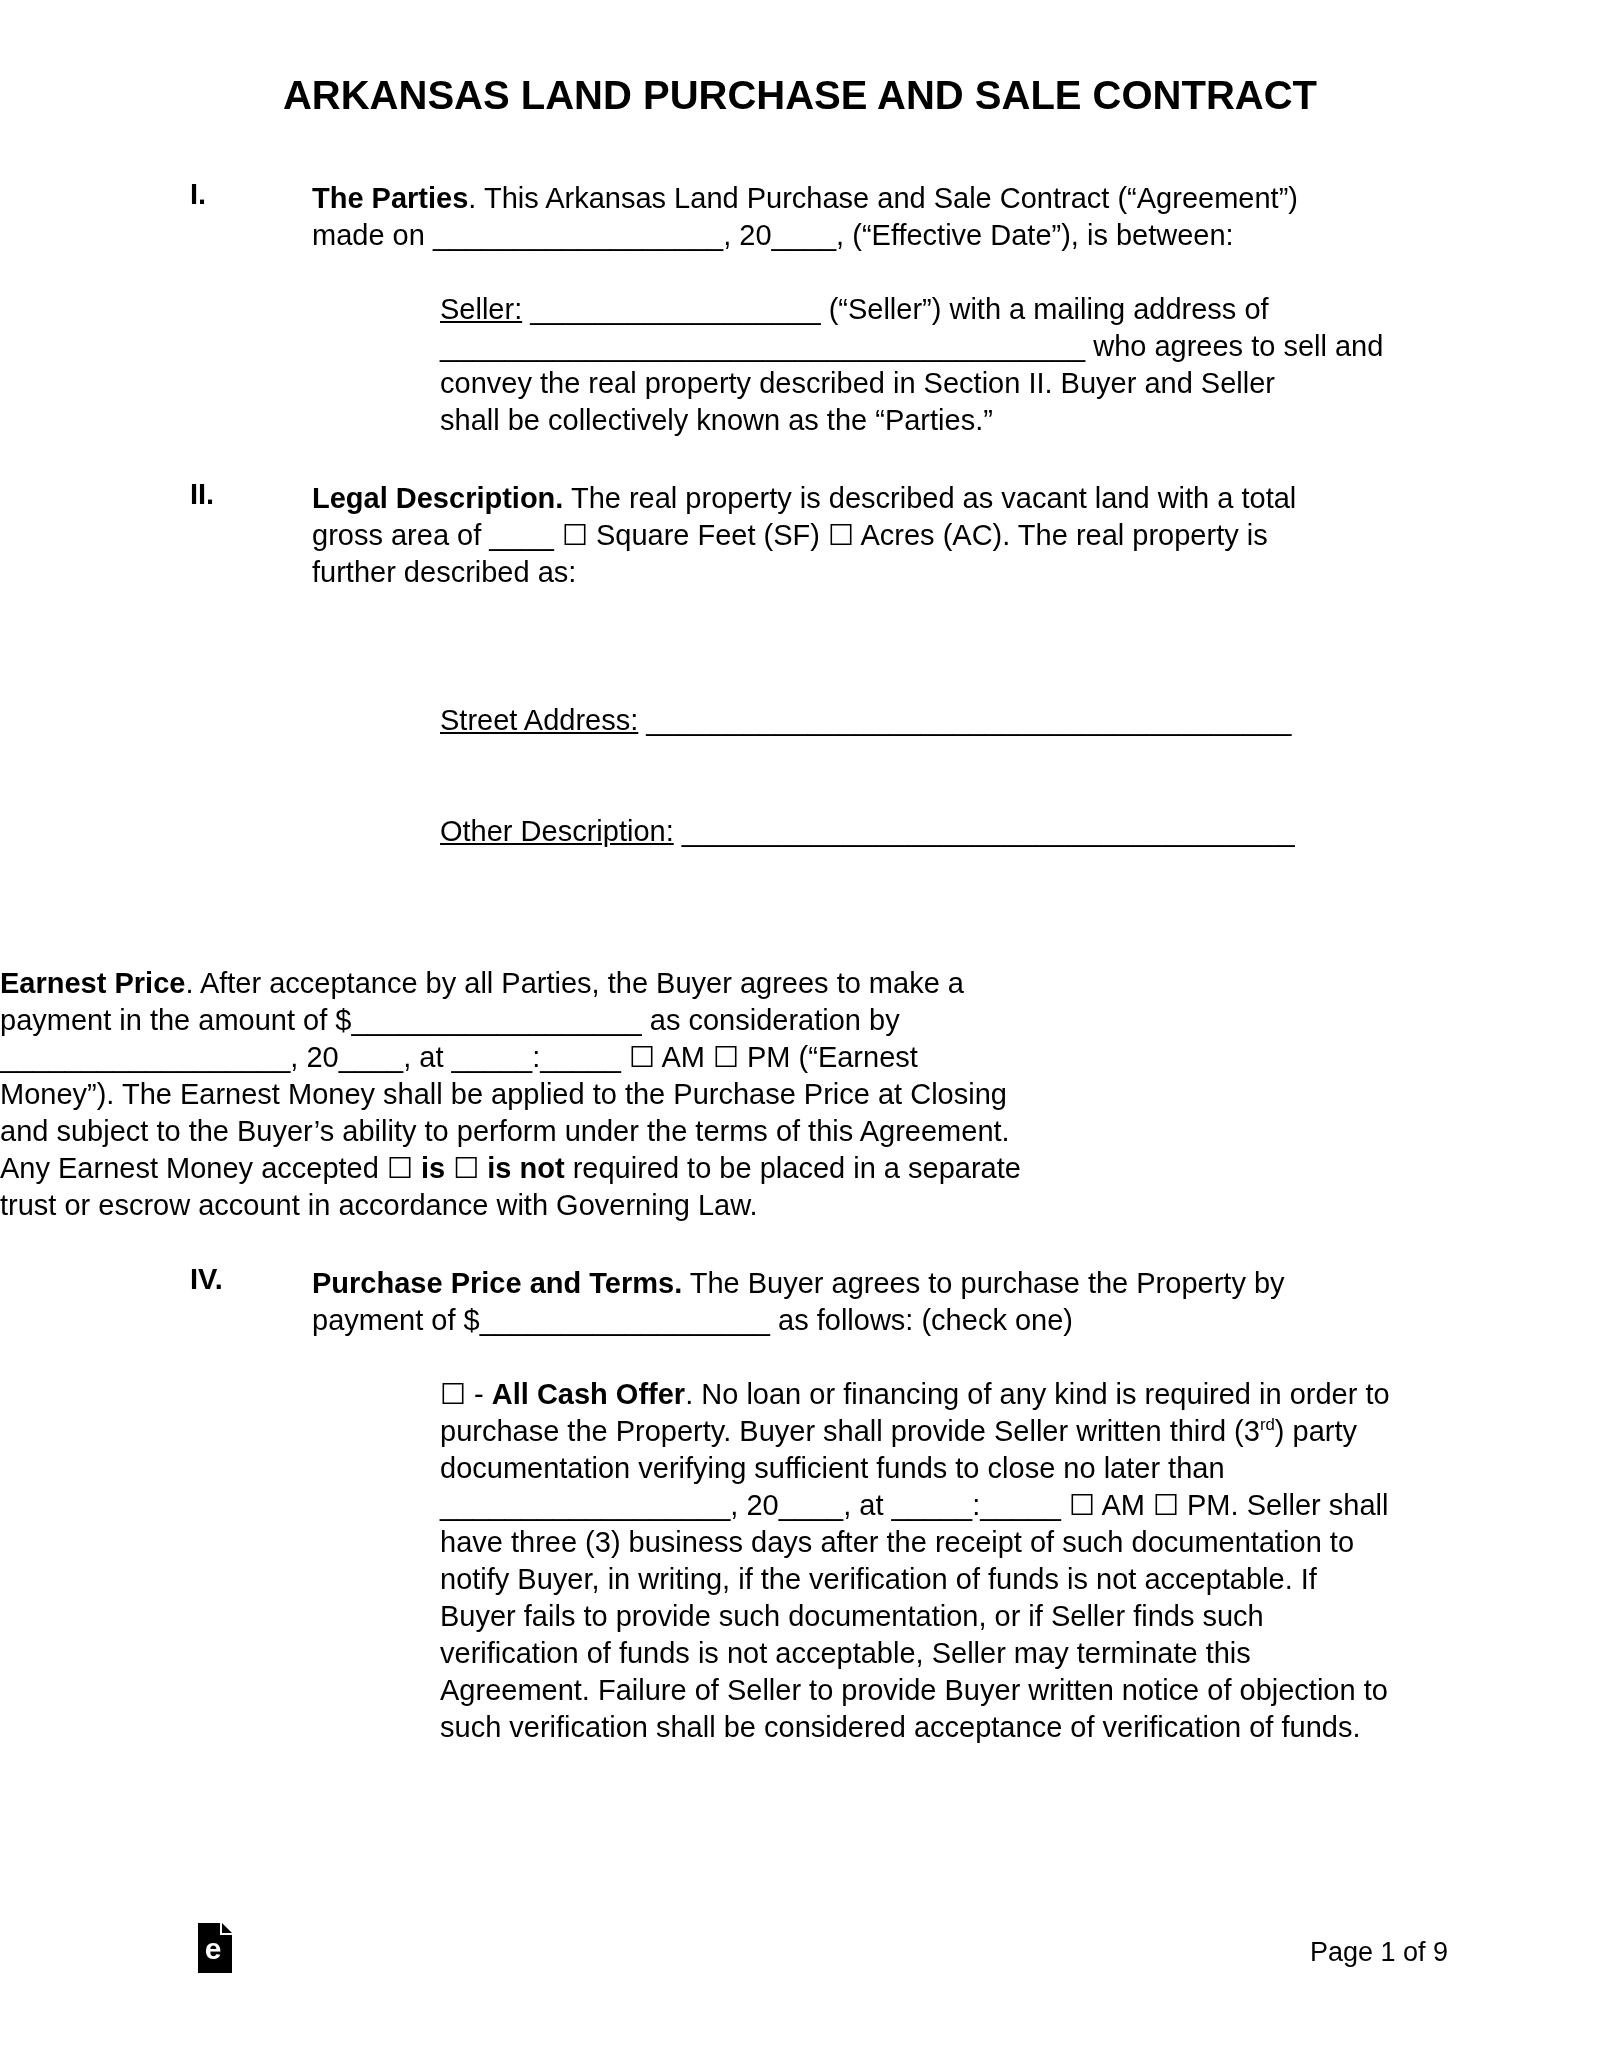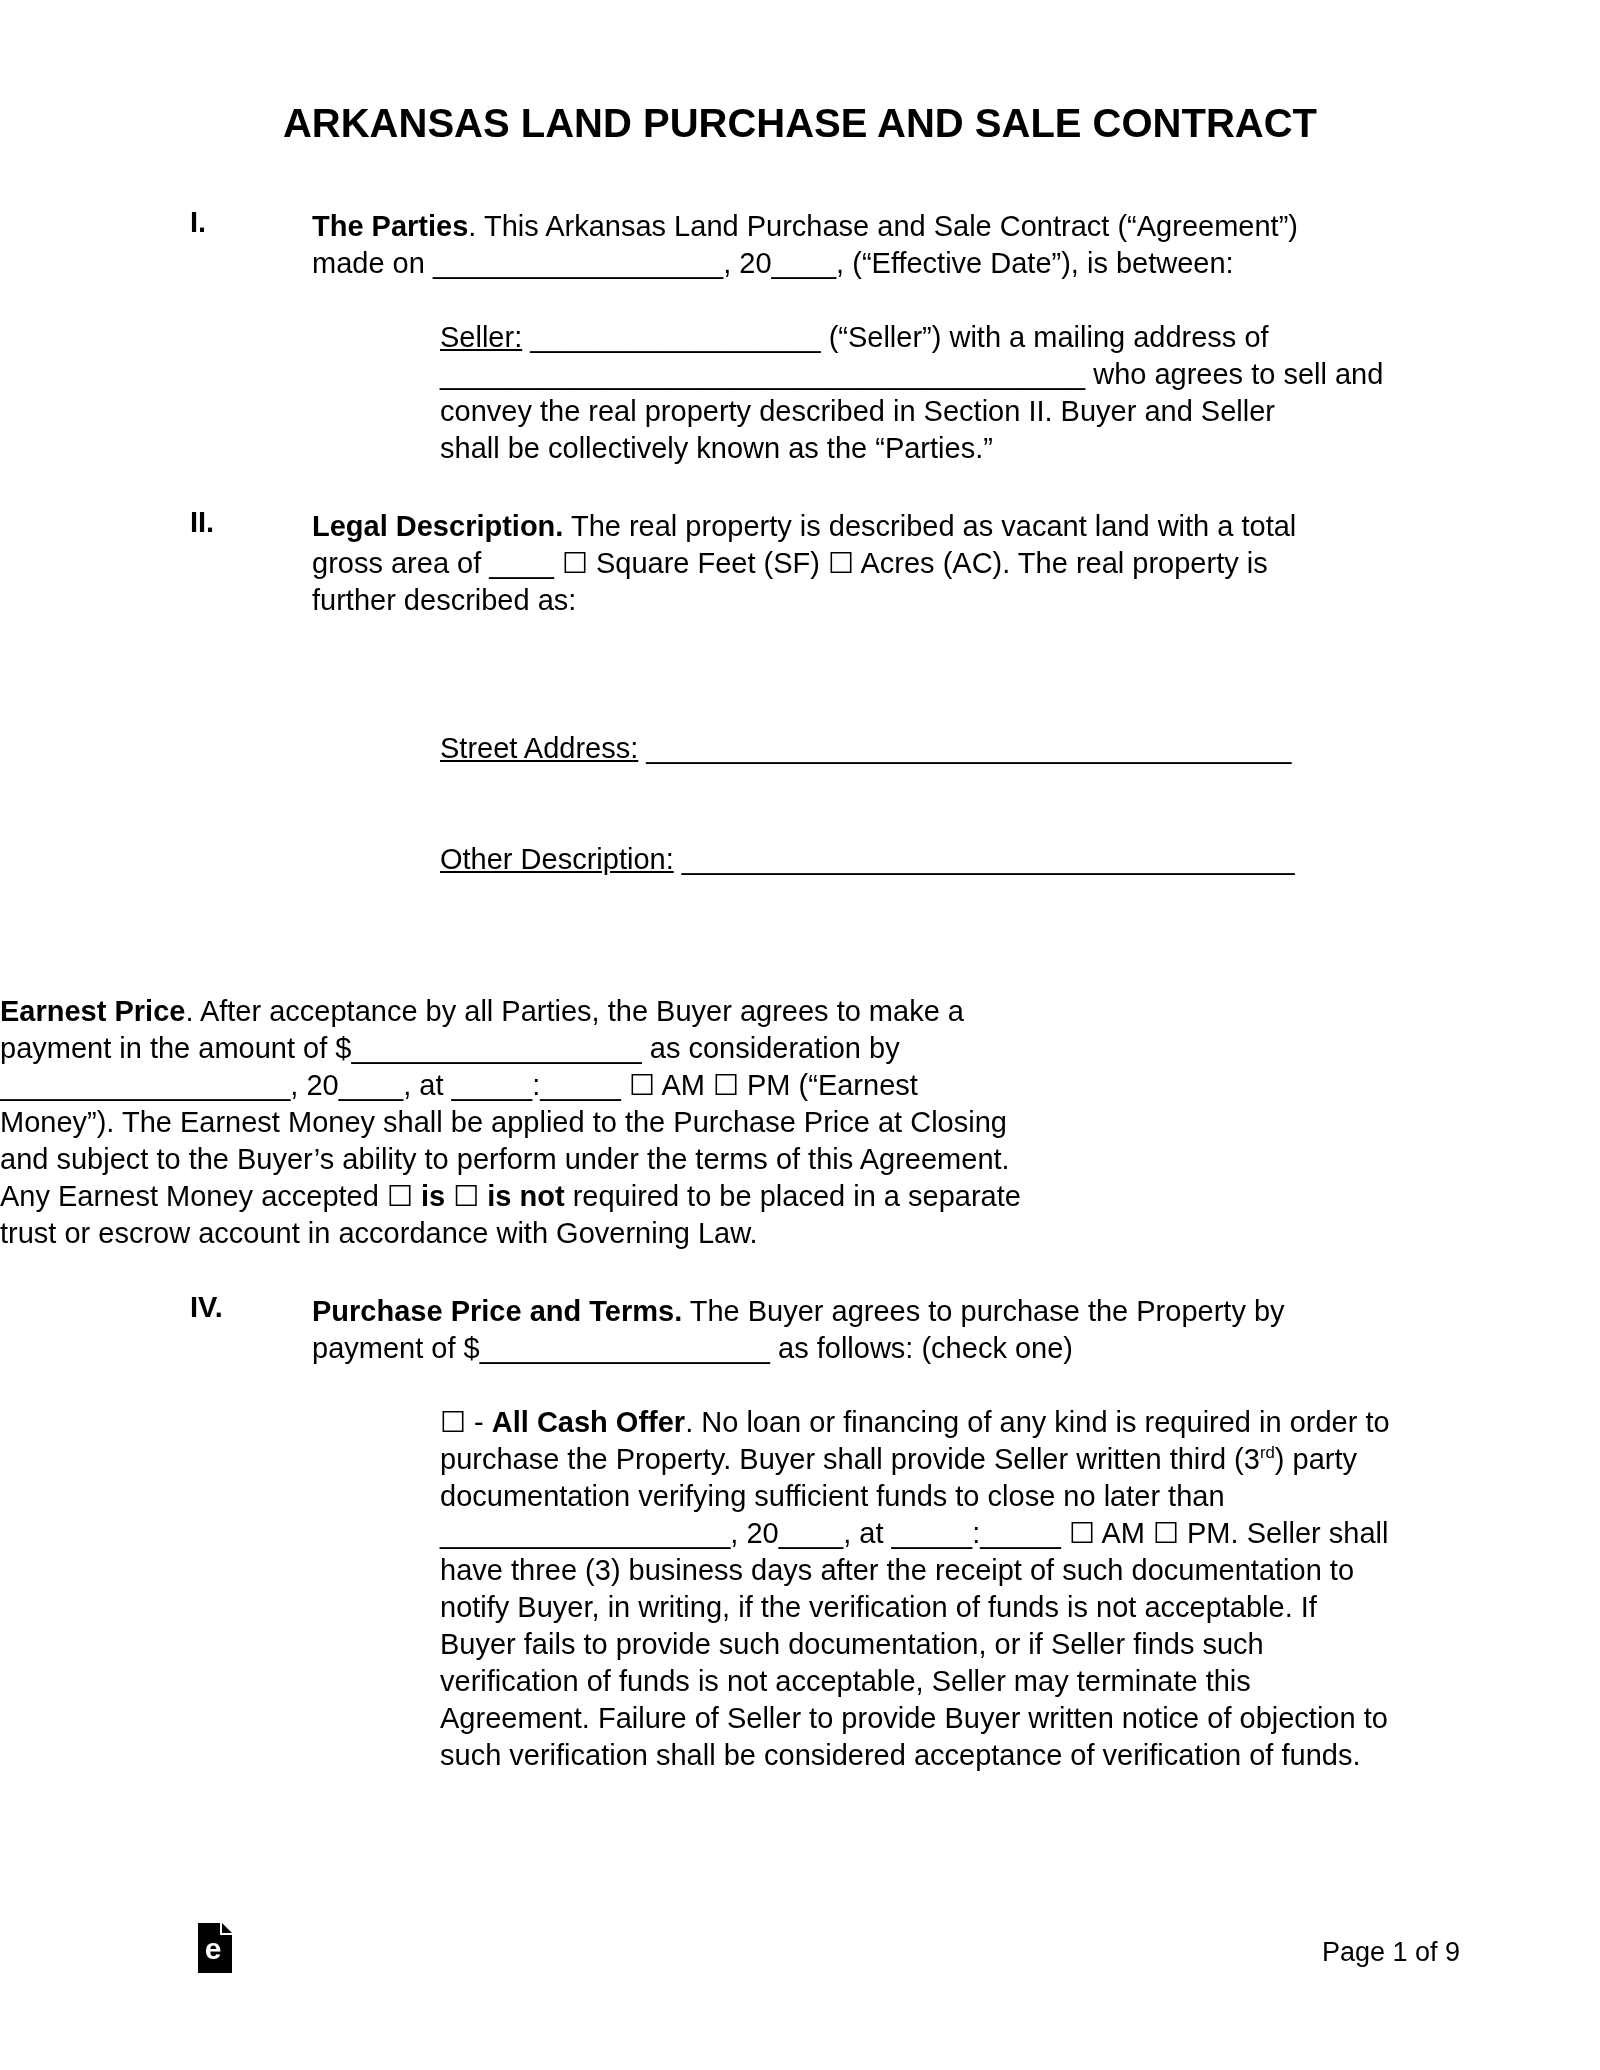--- a/index.html
+++ b/index.html
@@ -10,21 +10,21 @@
   .page {
     position: relative;
     width: 1600px;
     height: 2070px;
     background: #ffffff;
     color: #000000;
     font-family: "Liberation Sans", "DejaVu Sans", sans-serif;
     font-size: 29px;
     line-height: 37px;
     box-sizing: border-box;
-    padding-top: 100px;
+    padding-top: 72px;
     overflow: hidden;
   }
   h1.doc-title {
     margin: 0 0 58px 0;
     text-align: center;
     font-size: 40px;
     line-height: 46px;
     font-weight: bold;
     letter-spacing: 0px;
   }
@@ -60,21 +60,21 @@
   .addr-line { white-space: pre-wrap; }
   .footer-logo {
     position: absolute;
     left: 198px;
     top: 1923px;
     width: 34px;
     height: 50px;
   }
   .page-number {
     position: absolute;
-    right: 140px;
+    right: 152px;
     top: 1936px;
     font-size: 27px;
     line-height: 32px;
   }
 </style>
 </head>
 <body>
 
 <div class="page">
 

